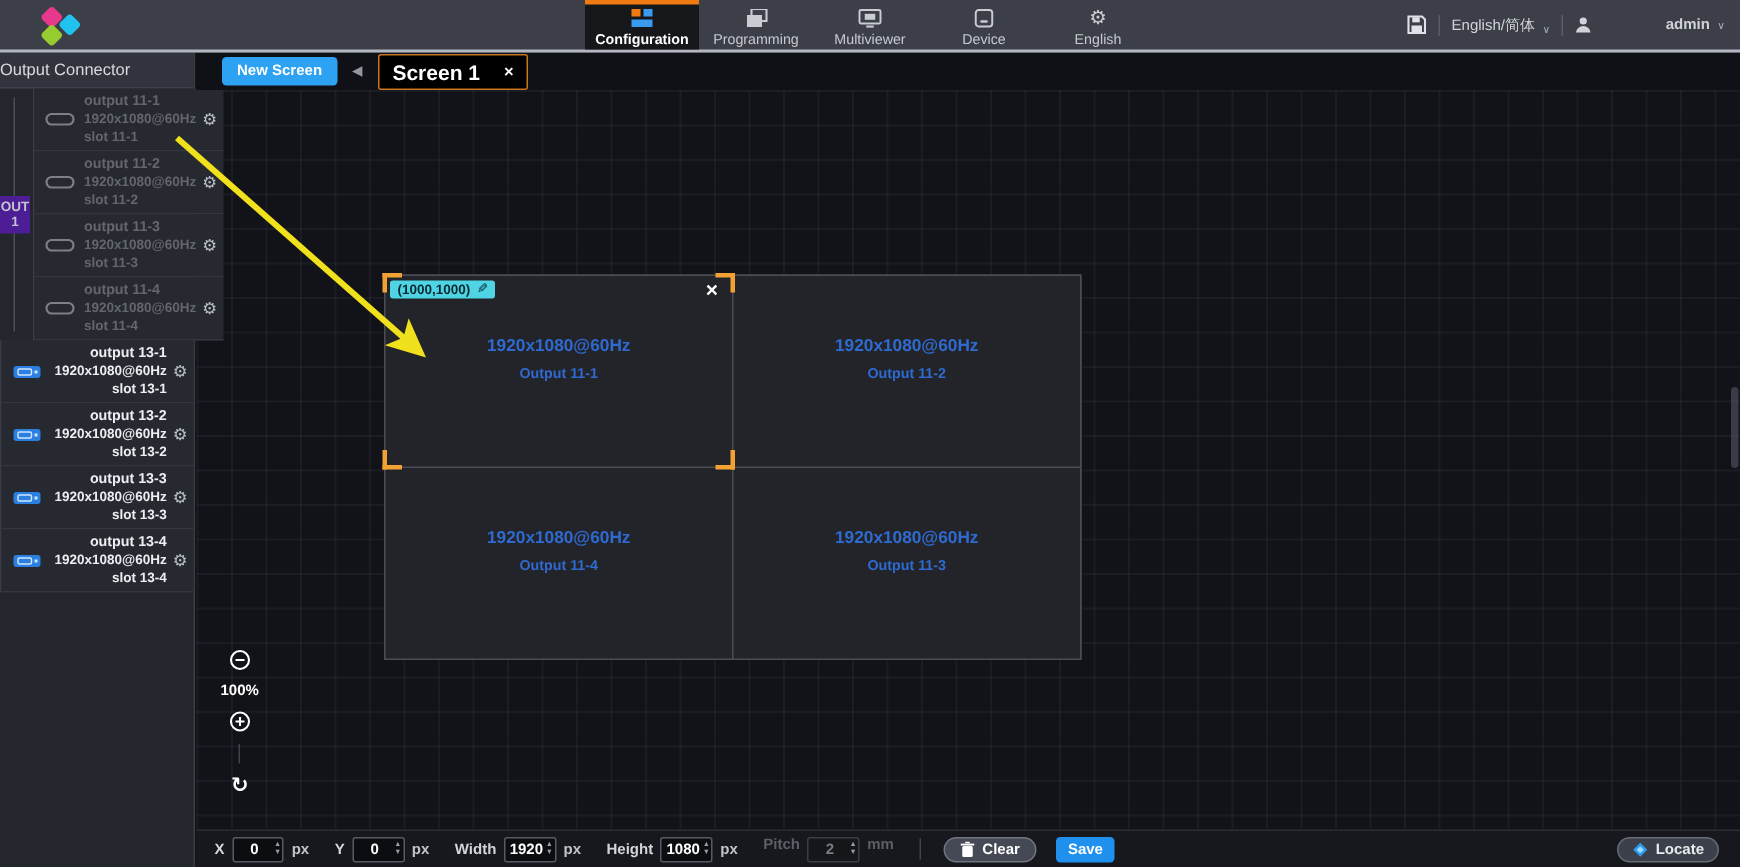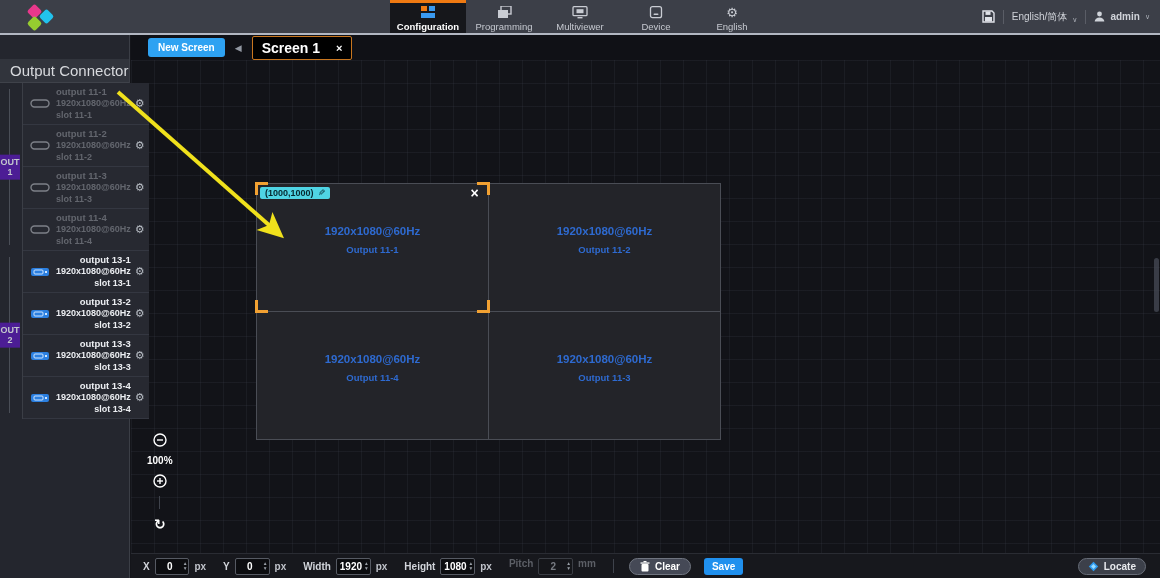--- a/index.html
+++ b/index.html
@@ -15,21 +15,21 @@
   .tab.active { background:#16171b; border-top-color:#ef7a12; }
   .tab.active .tlabel { color:#fff; font-weight:bold; }
   .ticon { height:14px; display:flex; align-items:flex-end; }
   .gear-glyph { font-family:"DejaVu Sans",sans-serif; color:#c9ccd3; font-size:13px; line-height:13px; }
   .topright { position:absolute; right:10px; top:0; height:33px; display:flex; align-items:center; gap:8px; color:#d0d3d9; font-size:10px; }
   .tr-divider { width:1px; height:14px; background:#5a5d66; }
   .caret { font-family:"DejaVu Sans",sans-serif; font-size:7px; color:#a9adb5; }
 
   
   .sidebar { position:absolute; left:0; top:35px; bottom:0; width:130px; background:#24262e; border-right:1px solid #3b3e46; z-index:5; }
-  .sidebar-header { height:24px; background:#31343c; border-bottom:1px solid #3f424a; display:flex; align-items:center; padding-left:10px; font-size:15px; color:#d8dade;margin-top:24px; }
+  .sidebar-header { height:24px; background:#31343c; border-bottom:1px solid #3f424a; display:flex; align-items:center; font-size:11px; color:#d8dade; }
   .group { display:flex; }
   .gutter { position:relative; width:22px; flex:0 0 22px; }
   .gutter::before { content:""; position:absolute; left:9px; top:6px; bottom:6px; width:1px; background:#4a4e57; }
   .out-label { position:absolute; left:0; top:50%; transform:translateY(-50%); width:20px; background:#4c1d95; text-align:center; font-size:9px; font-weight:bold; color:#c2c6cc; line-height:1.15; padding:2px 0; }
   .items { flex:1; border-left:1px solid #3b3e46; }
   .sidebar-item { display:flex; align-items:center; height:42px; padding:0 4px 0 5px; border-bottom:1px solid #343741; gap:4px; cursor:pointer; background:#272931; }
   .si-icon { flex:0 0 24px; display:flex; justify-content:center; }
   .si-text { flex:1; line-height:1.3; }
   .si-name { font-size:9.5px; font-weight:bold; }
   .si-res  { font-size:9px;  font-weight:bold; }
@@ -166,21 +166,21 @@
         <span class="caret">∨</span>
       </span>
       <span class="tr-divider"></span>
       <span style="display:flex;align-items:center;gap:5px;cursor:pointer;">
         <span style="display:flex;">
           <svg width="11" height="11" viewBox="0 0 11 11">
             <circle cx="5.5" cy="3" r="2.4" fill="#cfd3d9"></circle>
             <path d="M0.7 10.6 a4.8 4.2 0 0 1 9.6 0 z" fill="#cfd3d9"></path>
           </svg>
         </span>
-        <span style="font-weight:bold;">admin</span>
+        <span style="font-weight:bold;margin-left:44px;">admin</span>
         <span class="caret">∨</span>
       </span>
     </div>
   </header>
 
   <aside class="sidebar">
     <div class="sidebar-header">Output Connector</div>
 
     <div class="group">
       <div class="gutter">
@@ -240,23 +240,20 @@
             <div class="si-name">output 11-4</div>
             <div class="si-res">1920x1080@60Hz</div>
             <div class="si-slot">slot 11-4</div>
           </span>
           <span class="si-gear">⚙</span>
         </div>
       </div>
     </div>
 
     <div class="group">
-      <div class="gutter">
-        <div class="out-label">OUT 2</div>
-      </div>
       <div class="items">
 
         <div class="sidebar-item item-live">
           <span class="si-icon">
             <svg width="20" height="10" viewBox="0 0 20 10">
                 <rect x="1" y="1" width="18" height="8" rx="2" fill="#2b7fe0"></rect>
                 <rect x="4" y="3" width="9" height="4" rx="1" fill="none" stroke="#cfe6ff" stroke-width="1"></rect>
                 <rect x="15" y="4" width="2" height="2" fill="#cfe6ff"></rect>
               </svg>
           </span>

